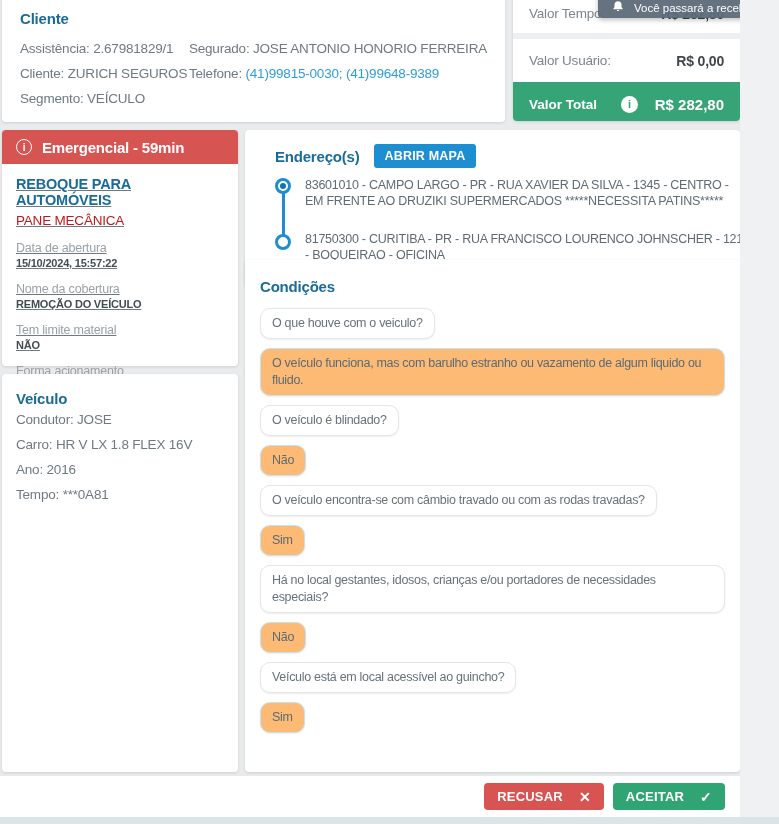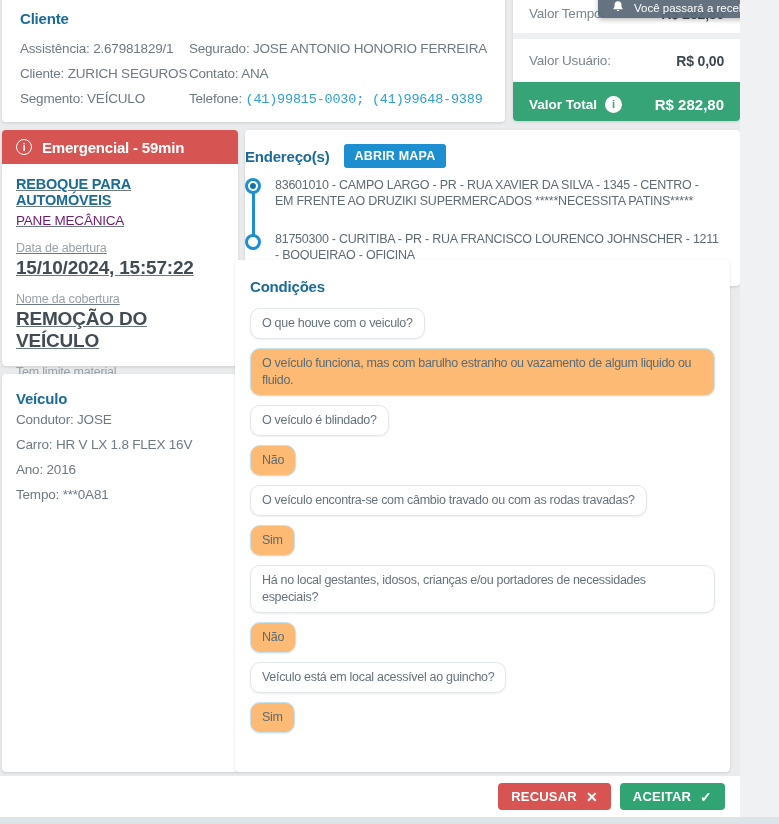--- a/index.html
+++ b/index.html
@@ -19,35 +19,35 @@
     box-shadow:0 1px 3px rgba(0,0,0,.12);
   }
   .card-title { font-size:15px; font-weight:700; color:#1a6b9a; letter-spacing:-0.2px; }
 
   
   .card-cliente { left:2px; top:-8px; width:503px; height:130px; padding:18px 18px 0 18px; }
   .card-cliente .cols { display:flex; margin-top:9px; }
   .field-row { font-size:13.5px; letter-spacing:-0.2px; line-height:25px; white-space:nowrap; color:#6e7a82; }
   .col-left { width:225px; }
   .col-right { flex:1; }
-  .link { color:#2e9fd6;font-family:Liberation Mono, monospace; }
+  .link { color:#2e9fd6; }
 
   
   .card-valor { left:513px; top:-6px; width:227px; height:127px; overflow:hidden; }
   .valor-row { display:flex; justify-content:space-between; align-items:center; padding:0 16px; }
   .valor-row.r1 { height:39px; }
   .valor-row.r2 { height:43px; }
   .valor-label { font-size:13.5px; color:#7b868d; letter-spacing:-0.2px; }
   .valor-value { font-size:14px; font-weight:700; color:#3e474d; letter-spacing:-0.2px; }
   .valor-divider { height:6px; background:#edf0f1; }
   .valor-total {
     height:44px; background:#36a476; border-radius:0 0 4px 4px;
     display:flex; justify-content:space-between; align-items:center; padding:0 16px;
   }
-  .valor-total .t-label { font-size:13.5px; font-weight:700; color:#fff; display:flex; align-items:center; gap:8px; }
+  .valor-total .t-label { font-size:13.5px; font-weight:700; color:#fff; display:flex; align-items:center; gap:24px; }
   .valor-total .t-value { font-size:15px; font-weight:700; color:#fff; }
   .info-circle-solid {
     width:17px; height:17px; border-radius:50%; background:#fff; color:#36a476;
     font-size:11px; font-weight:700; display:inline-flex; align-items:center; justify-content:center;
   }
 
   
   .toast {
     position:absolute; left:598px; top:-8px; width:200px; height:26px;
     background:rgba(93,107,122,.95); border-radius:4px; box-shadow:0 2px 5px rgba(0,0,0,.25);
@@ -63,67 +63,67 @@
     display:flex; align-items:center; gap:10px; padding:0 14px;
     color:#fff; font-size:15px; font-weight:700; letter-spacing:-0.2px;
   }
   .info-circle-outline {
     width:16px; height:16px; border:1.5px solid #fff; border-radius:50%;
     font-size:10px; font-weight:700; font-style:normal;
     display:inline-flex; align-items:center; justify-content:center; flex:0 0 auto;
   }
   .emerg-body { padding:12px 14px;text-decoration:underline; }
   .emerg-type { font-size:14.5px; font-weight:700; color:#1a6b9a; letter-spacing:-0.2px; }
-  .emerg-subtype { font-size:13.5px; color:#701a75; margin-top:5px; letter-spacing:-0.2px; }
+  .emerg-subtype { font-size:13.5px; color:#b91c1c; margin-top:5px; letter-spacing:-0.2px; }
   .pair { margin-top:13px; }
   .pair-label { font-size:12.5px; color:#98a1a7; letter-spacing:-0.2px; }
-  .pair-value { font-size:19px; font-weight:700; color:#424c53; margin-top:2px; letter-spacing:-0.2px; }
+  .pair-value { font-size:11px; font-weight:700; color:#424c53; margin-top:2px; letter-spacing:-0.2px; }
 
   
   .card-veiculo { left:2px; top:374px; width:236px; height:398px; padding:16px 14px; }
   .card-veiculo .field-row { line-height:25px; }
   .card-veiculo .rows { }
 
   
-  .card-endereco { left:245px; top:130px; width:495px; height:156px; padding:14px 0; }
+  .card-endereco { left:245px; top:130px; width:495px; height:156px; padding:14px 30px; }
   .endereco-head { display:flex; align-items:center; gap:14px; }
   .btn-map {
     background:#1d8fd1; color:#fff; border:none; border-radius:3px;
     font-family:inherit; font-size:12.5px; font-weight:700; letter-spacing:.2px;
     padding:5px 11px; cursor:pointer;
   }
   .timeline { position:relative; margin-top:10px; height:74px; }
   .tl-line { position:absolute; left:7px; top:10px; width:3px; height:52px; background:#1d8fd1; }
   .tl-marker { position:absolute; width:16px; height:16px; border:3px solid #1d8fd1; border-radius:50%; background:#fff; display:flex; align-items:center; justify-content:center; }
   .tl-marker.m1 { left:0; top:0; }
   .tl-marker.m1::after { content:""; width:6px; height:6px; border-radius:50%; background:#1273ad; }
   .tl-marker.m2 { left:0; top:56px; }
   .tl-text { position:absolute; left:30px; width:445px; font-size:12.5px; letter-spacing:-0.25px; line-height:16px; color:#5f6b73; }
   .tl-text.a1 { top:-1px; }
   .tl-text.a2 { top:53px; }
 
   
-  .card-cond { left:235px; top:260px; width:495px; height:512px; padding:18px 15px; }
+  .card-cond { left:245px; top:260px; width:495px; height:512px; padding:18px 15px; }
   .chips { display:flex; flex-direction:column; align-items:flex-start; gap:9px; margin-top:13px; }
   .chip {
     border:1px solid #e2e7e9; background:#fff; border-radius:10px;
     box-shadow:0 1px 2px rgba(0,0,0,.07);
     padding:6px 11px; font-size:12.5px; letter-spacing:-0.3px; line-height:17px; color:#66737b;
     max-width:100%;
   }
   .chip.answer { background:#fdba74; border-color:#c5e2f0; color:#5a6b75; }
 
   
   .footer {
     position:absolute; left:0; top:775px; width:740px; height:42px; background:#fff;
     border-top:1px solid #e8eaeb; display:flex; align-items:center; justify-content:flex-end;
     gap:9px; padding-right:15px;
   }
   .btn {
-    display:inline-flex; align-items:center; gap:9px; border:none; border-radius:4px;
+    display:inline-flex; align-items:center; gap:16px; border:none; border-radius:4px;
     font-family:inherit; font-size:13px; font-weight:700; letter-spacing:.2px;
     color:#fff; padding:6px 13px; height:27px; cursor:pointer;
   }
   .btn-recusar { background:#d75452; }
   .btn-aceitar { background:#31a474; }
   .btn .glyph { font-size:14px; font-weight:900; line-height:1; }
 </style>
 </head>
 <body>
 
@@ -132,21 +132,20 @@
   <div class="card card-cliente">
     <div class="card-title">Cliente</div>
     <div class="cols">
       <div class="col-left">
         <div class="field-row"><span>Assistência:</span> <span>2.67981829/1</span></div>
         <div class="field-row"><span>Cliente:</span> <span>ZURICH SEGUROS</span></div>
         <div class="field-row"><span>Segmento:</span> <span>VEÍCULO</span></div>
       </div>
       <div class="col-right">
         <div class="field-row"><span>Segurado:</span> <span>JOSE ANTONIO HONORIO FERREIRA</span></div>
-        <div class="field-row"><span>Contato:</span> <span>ANA</span></div>
         <div class="field-row"><span>Telefone:</span> <span class="link">(41)99815-0030; (41)99648-9389</span></div>
       </div>
     </div>
   </div>
 
   <div class="card card-valor">
     <div class="valor-row r1">
       <span class="valor-label">Valor Tempo:</span>
       <span class="valor-value">R$ 282,80</span>
     </div>

